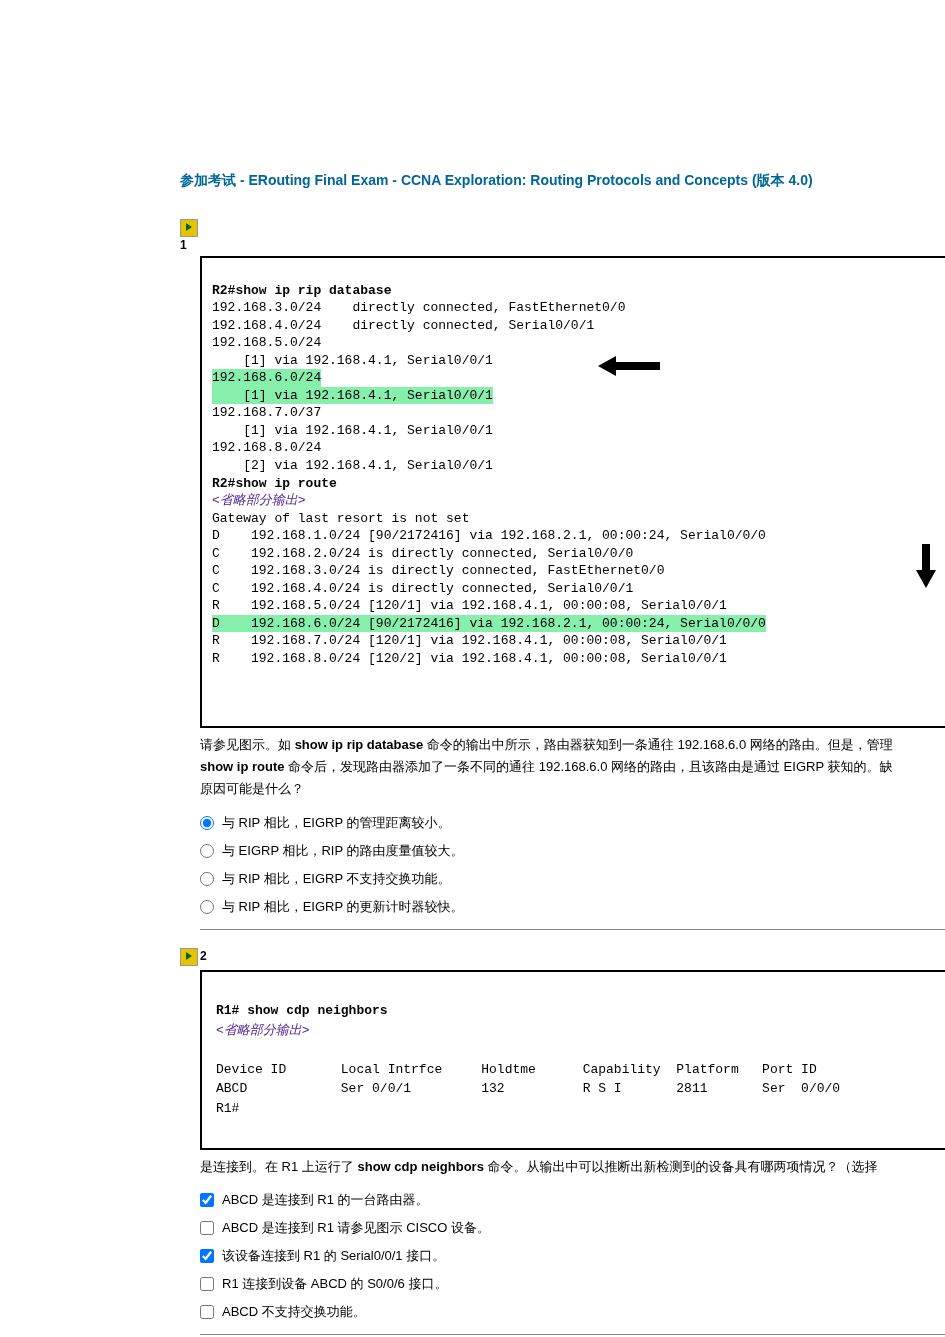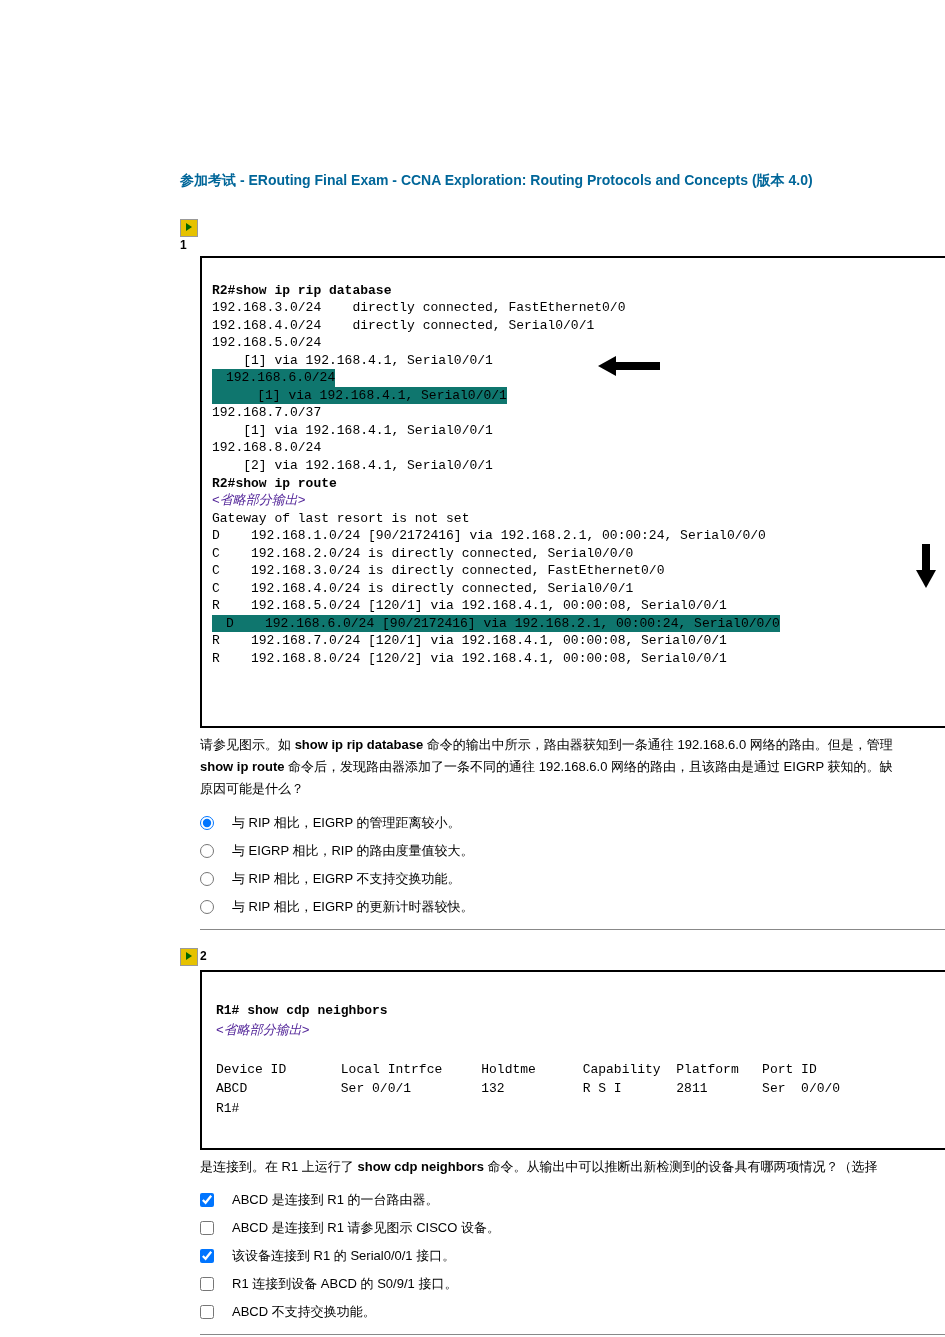--- a/index.html
+++ b/index.html
@@ -51,23 +51,22 @@
     padding: 6px 10px;
     font-family: "Courier New", monospace;
     font-size: 13px;
     line-height: 1.35;
     margin: 4px 0 6px 20px;
     position: relative;
     white-space: pre;
     overflow: hidden;
   }
   .hl {
-    background: #0f766e;
+    background: #86efac;
     display: inline-block;
-    padding-left: 14px;
   }
   .bold { font-weight: bold; }
   .red-italic { color: #4c1d95; font-style: italic; }
   .arrow-left {
     position: absolute;
     width: 56px;
     height: 20px;
     left: 402px;
     top: 98px;
   }
@@ -125,21 +124,21 @@
   .options {
     margin-left: 20px;
   }
   .opt-row {
     display: flex;
     align-items: center;
     padding: 5px 0;
     border-bottom: 0;
   }
   .opt-row label {
-    margin-left: 18px;
+    margin-left: 8px;
     text-align: right;
   }
   .divider {
     border-top: 1px solid #888;
     margin: 8px 0 6px 20px;
   }
   .q2-exhibit {
     border: 2px solid #000;
     padding: 10px 14px;
     font-family: "Courier New", monospace;
@@ -245,21 +244,21 @@
       <div class="opt-row">
         <input type="checkbox" style="">
         <label>ABCD 是连接到 R1 请参见图示 CISCO 设备。</label>
       </div>
       <div class="opt-row">
         <input type="checkbox" checked="" style="">
         <label>该设备连接到 R1 的 Serial0/0/1 接口。</label>
       </div>
       <div class="opt-row">
         <input type="checkbox" style="">
-        <label>R1 连接到设备 ABCD 的 S0/9/1 接口。</label>
+        <label>R1 连接到设备 ABCD 的 S0/0/6 接口。</label>
       </div>
       <div class="opt-row">
         <input type="checkbox" style="">
         <label>ABCD 不支持交换功能。</label>
       </div>
     </div>
     <div class="divider"></div>
   </div>
 
 </div>

